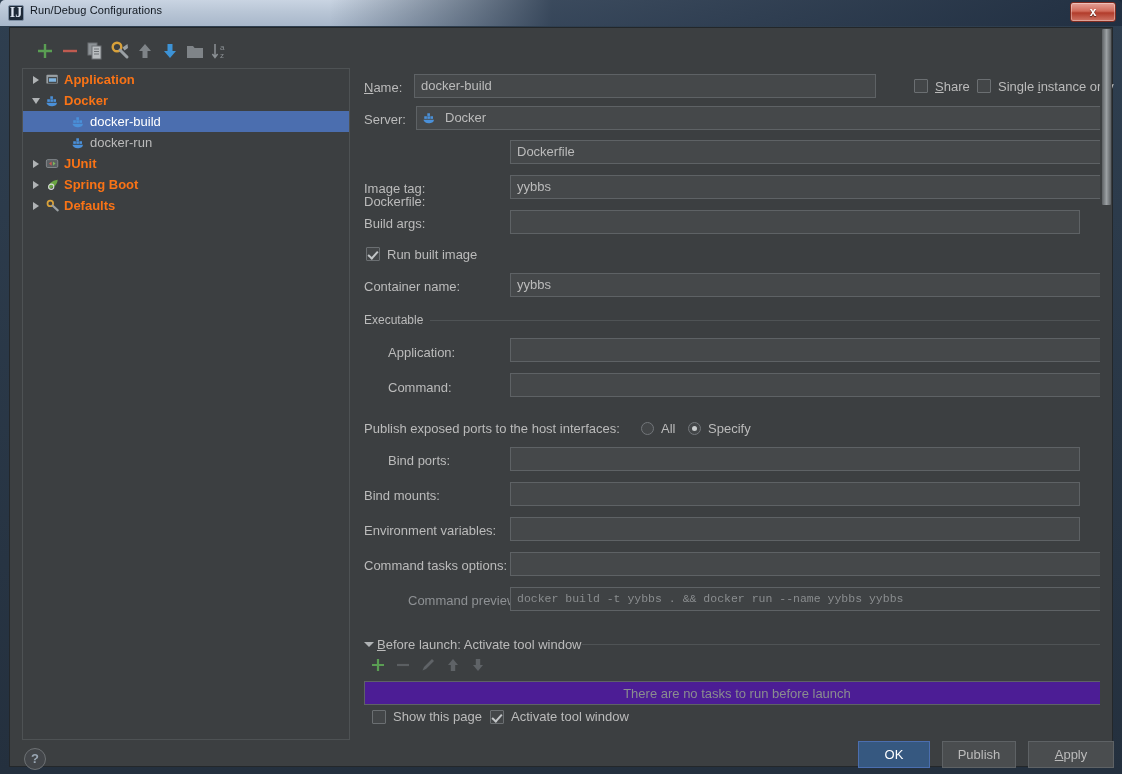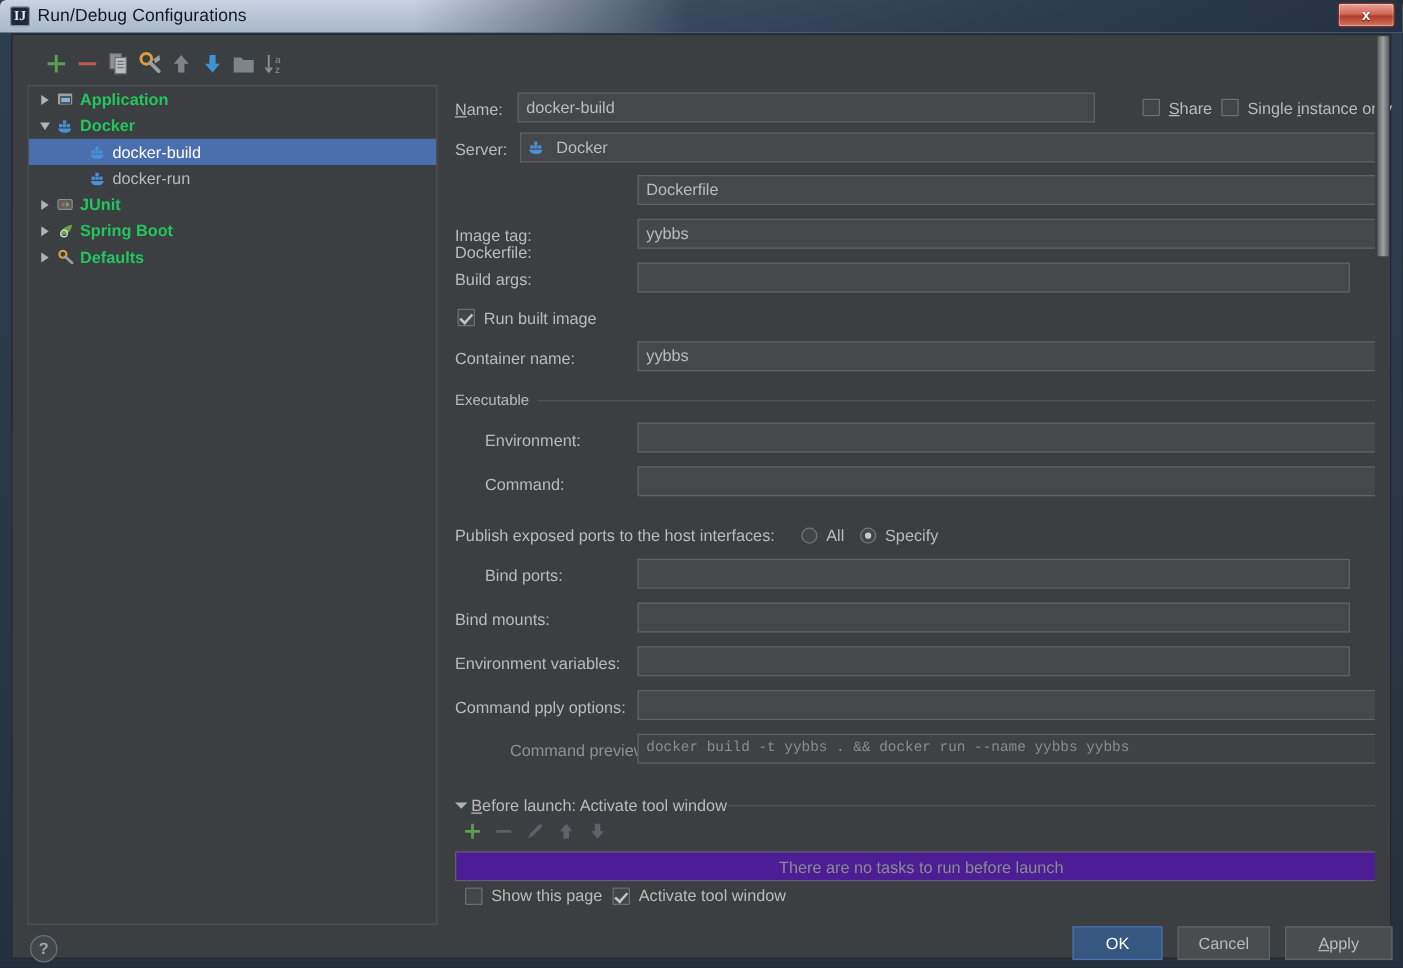--- a/index.html
+++ b/index.html
@@ -22,26 +22,26 @@
     background: linear-gradient(180deg,#c9d4e2 0%, #b9c6d6 45%, #a8b7ca 100%);
     border-top-left-radius: 5px; border-top-right-radius: 5px;
   }
   #titlebar-fade {
     position:absolute; left:330px; top:0; width:792px; height:26px;
     background: linear-gradient(90deg, rgba(40,58,80,0) 0%, rgba(34,50,70,.85) 28%, rgba(26,40,58,.95) 100%);
   }
   #title-icon {
     position: absolute; left: 8px; top: 5px; width: 16px; height: 16px;
     background: #1e2a38; border: 1px solid #7d8ea3; border-radius: 2px;
-    color: #dfe7f2; font-size: 11px; font-weight: bold; line-height: 14px; text-align: center;
+    color: #dfe7f2; font-size: 14px; font-weight: bold; line-height: 14px; text-align: center;
     font-family: "Liberation Serif", serif;
   }
   #title-text {
     position: absolute; left: 30px; top: 4px;
-    font-size: 14px; color: #111820; letter-spacing: .1px;
+    font-size: 11px; color: #111820; letter-spacing: .1px;
   }
   #close-btn {
     position: absolute; right: 6px; top: 2px; width: 46px; height: 20px;
     border-radius: 3px;
     background: linear-gradient(180deg,#e0897f 0%, #cc5a4d 40%, #ad3526 60%, #c4headers 100%);
     background: linear-gradient(180deg,#e6a298 0%, #d06a5a 45%, #b23c2b 55%, #cf7566 100%);
     border: 1px solid #7f2b20;
     box-shadow: inset 0 0 0 1px rgba(255,255,255,.35);
     color: #fff; font-size: 12px; font-weight: bold; text-align: center; line-height: 18px;
     text-shadow: 0 1px 1px rgba(0,0,0,.6);
@@ -70,21 +70,21 @@
     position: absolute; left: 12px; top: 40px;
     width: 328px; height: 672px;
     background: #3c3f41;
     border: 1px solid #4e5254;
     overflow: hidden;
   }
   .tree-row {
     position: relative; height: 21px; line-height: 21px;
     font-size: 13px; color: #bbbbbb; white-space: nowrap;
   }
-  .tree-row.bold { font-weight: bold; color: #22c55e; text-decoration: underline; }
+  .tree-row.bold { font-weight: bold; color: #f97316; text-decoration: underline; }
   .tree-row.selected { background: #4b6eaf; color: #ffffff; }
   .tree-arrow {
     position: absolute; left: 6px; top: 0; width: 14px; height: 21px;
   }
   .tree-arrow svg { position: absolute; left: 2px; top: 6px; }
   .tree-ico {
     position: absolute; top: 3px; width: 16px; height: 16px;
   }
   .tree-label { position: absolute; top: 0; }
 
@@ -354,42 +354,42 @@
 
       <div class="cb checked" style="left:8px; top:183px;"></div>
       <span class="lbl" style="left:29px; top:183px;">Run built image</span>
 
       <span class="lbl" style="left:6px; top:215px;">Container name:</span>
       <div class="fld" style="left:152px; top:209px; width:600px;">yybbs</div>
 
       <span class="lbl" style="left:6px; top:249px; font-size:12px;">Executable</span>
       <div class="grp-line" style="left:72px; top:256px; width:680px;"></div>
 
-      <span class="lbl" style="left:30px; top:281px;">Environment:</span>
+      <span class="lbl" style="left:30px; top:281px;">Application:</span>
       <div class="fld" style="left:152px; top:274px; width:600px;"></div>
 
       <span class="lbl" style="left:30px; top:316px;">Command:</span>
       <div class="fld" style="left:152px; top:309px; width:600px;"></div>
 
       <span class="lbl" style="left:6px; top:357px;">Publish exposed ports to the host interfaces:</span>
       <div class="rb" style="left:283px; top:358px;"></div>
       <span class="lbl" style="left:303px; top:357px;">All</span>
       <div class="rb on" style="left:330px; top:358px;"></div>
       <span class="lbl" style="left:350px; top:357px;">Specify</span>
 
       <span class="lbl" style="left:30px; top:389px;">Bind ports:</span>
       <div class="fld" style="left:152px; top:383px; width:570px;"></div>
 
       <span class="lbl" style="left:6px; top:424px;">Bind mounts:</span>
       <div class="fld" style="left:152px; top:418px; width:570px;"></div>
 
       <span class="lbl" style="left:6px; top:459px;">Environment variables:</span>
       <div class="fld" style="left:152px; top:453px; width:570px;"></div>
 
-      <span class="lbl" style="left:6px; top:494px;">Command pply options:</span>
+      <span class="lbl" style="left:6px; top:494px;">Command tasks options:</span>
       <div class="fld" style="left:152px; top:488px; width:600px;"></div>
 
       <span class="lbl dim" style="left:6px; top:529px;margin-left:44px;">Command preview:</span>
       <div class="fld ro" style="left:152px; top:523px; width:600px; line-height:22px;">docker build -t yybbs . &amp;&amp; docker run --name yybbs yybbs</div>
 
       <div class="collapse-caret" style="left:6px; top:578px;"></div>
       <span class="lbl" style="left:19px; top:573px;"><span class="underline">B</span>efore launch: Activate tool window</span>
       <div class="grp-line" style="left:224px; top:580px; width:528px;"></div>
 
       <div style="position:absolute; left:10px; top:591px;">
@@ -418,18 +418,18 @@
       <span class="lbl" style="left:153px; top:645px;">Activate tool window</span>
     </div>
 
     <div id="scroll-track">
       <div id="scroll-thumb"></div>
     </div>
 
     <div id="help-btn">?</div>
     <div id="btnbar">
       <div class="btn primary" style="left:848px; width:72px;">OK</div>
-      <div class="btn" style="left:932px; width:74px;">Cancel</div>
+      <div class="btn" style="left:932px; width:74px;">Publish</div>
       <div class="btn" style="left:1018px; width:86px;"><span class="underline">A</span>pply</div>
     </div>
 
   </div>
 </div>
 
 </body></html>

